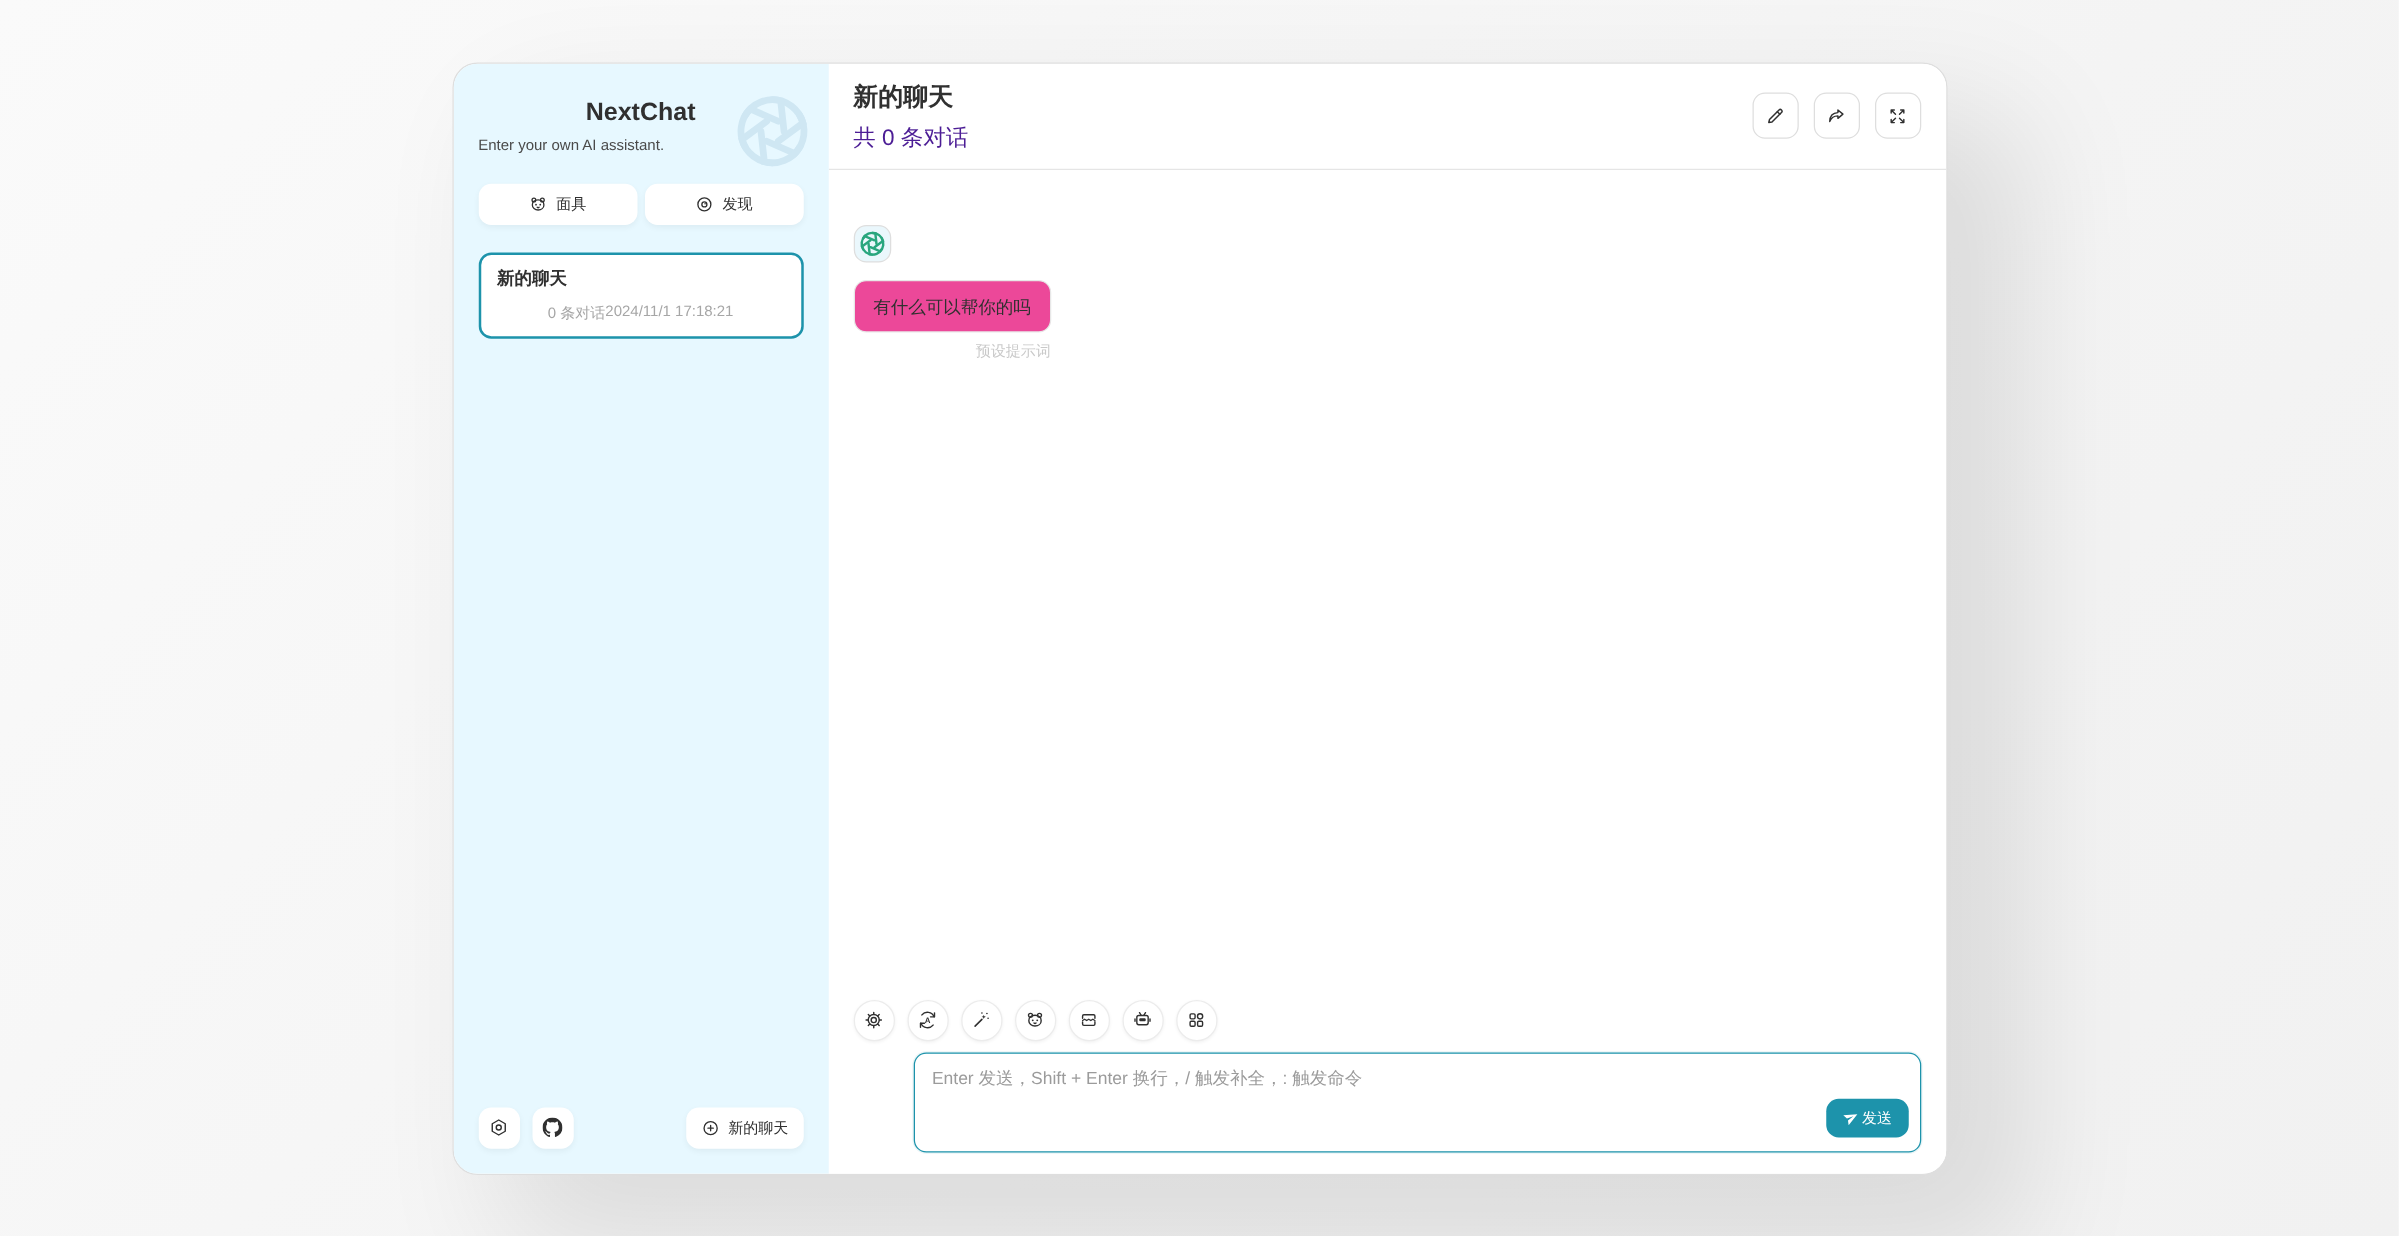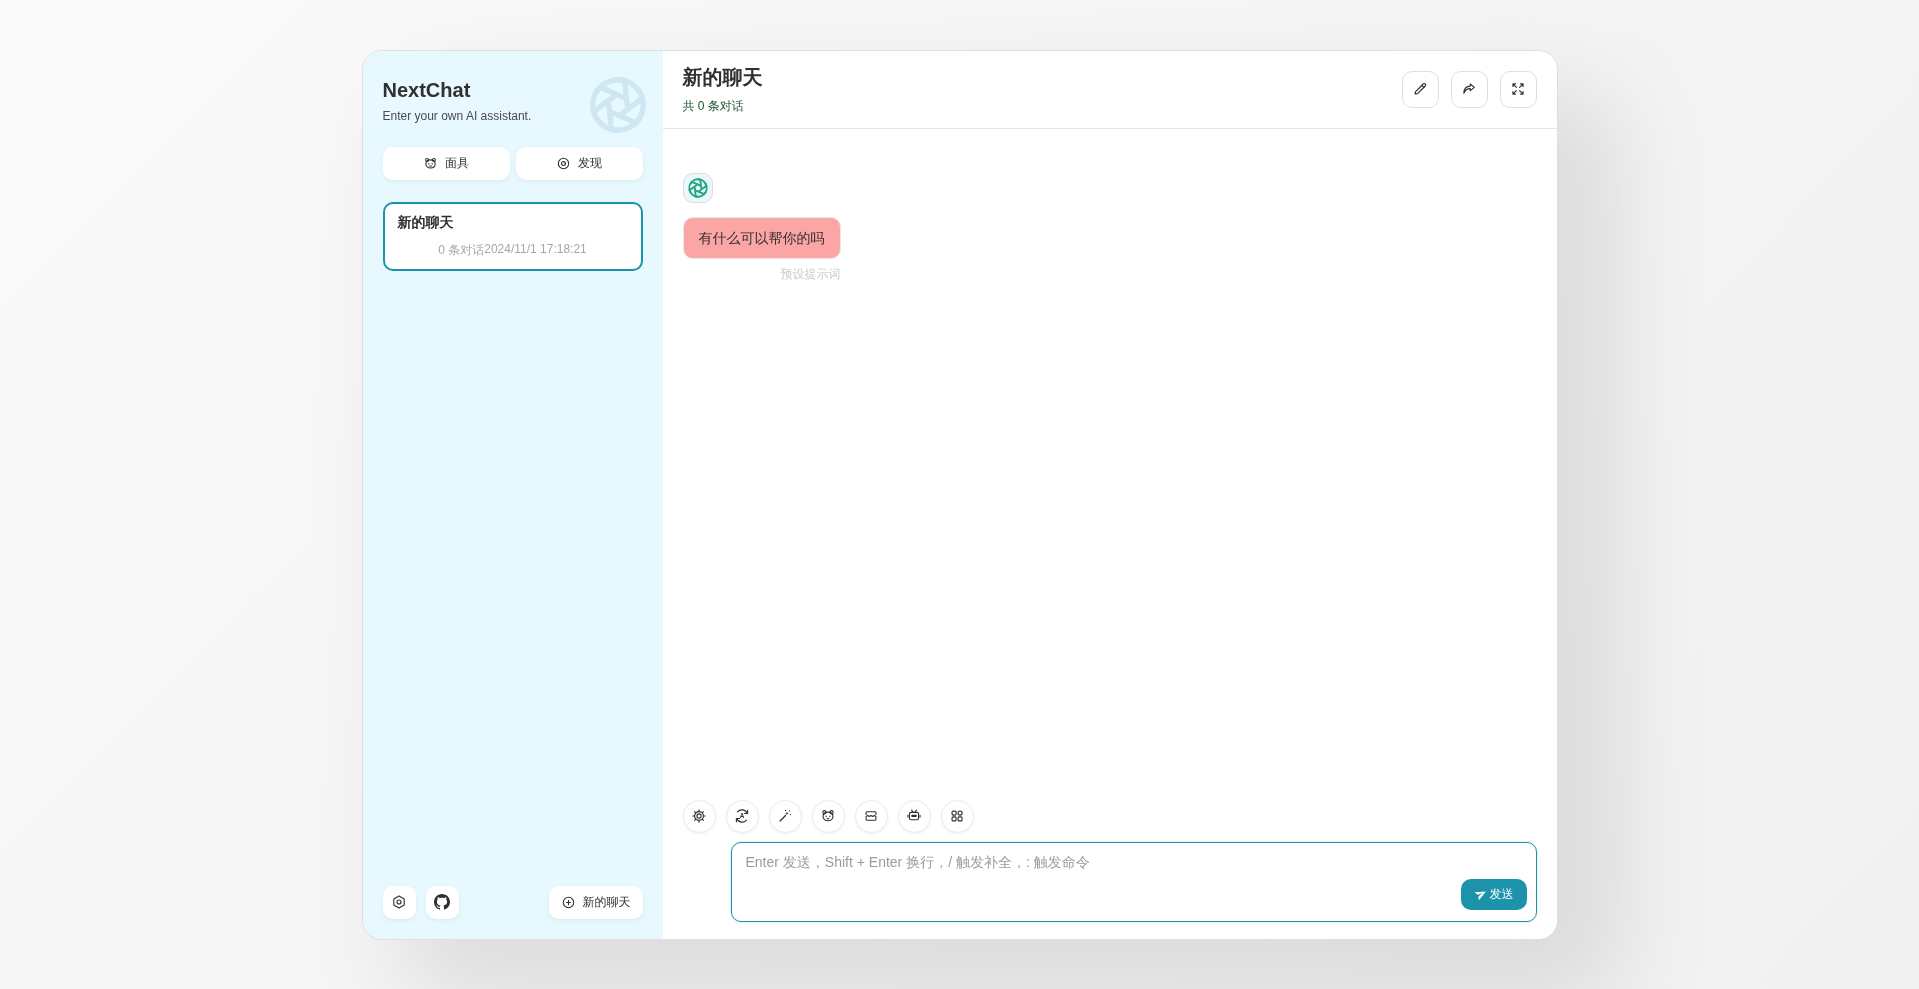--- a/index.html
+++ b/index.html
@@ -15,21 +15,21 @@
     width:1194px;height:888px;background:#fff;
     border:1px solid #dedede;border-radius:20px;
     box-shadow:50px 50px 100px 10px rgba(0,0,0,.10);
     display:flex;overflow:hidden;
   }
   
   .sidebar{
     width:300px;min-width:300px;box-sizing:border-box;
     background:#e7f8ff;padding:20px;display:flex;flex-direction:column;position:relative;
   }
-  .sidebar-title{font-size:20px;font-weight:bold;margin-top:8px;}
+  .sidebar-title{font-size:20px;font-weight:bold;margin-top:8px;text-align:center;}
   .sidebar-sub{font-size:12px;margin-top:7px;color:#4a4a4a;}
   .logo-big{position:absolute;top:22px;right:13px;width:64px;height:64px;color:#cfe7f3;}
   .sidebar-btns{display:flex;gap:6px;margin-top:24px;justify-content:flex-end;}
   .sbtn{
     flex:1;height:33px;background:#fff;border:none;border-radius:10px;
     display:flex;align-items:center;justify-content:center;gap:7px;
     font-size:12px;color:#303030;box-shadow:0 2px 5px rgba(0,0,0,.05);cursor:pointer;
     font-family:inherit;
   }
   .session{
@@ -49,35 +49,35 @@
     display:flex;align-items:center;gap:7px;font-size:12px;color:#303030;cursor:pointer;
     box-shadow:0 2px 5px rgba(0,0,0,.05);font-family:inherit;
   }
   
   .main{flex:1;min-width:0;display:flex;flex-direction:column;background:#fff;}
   .chat-header{
     display:flex;justify-content:space-between;align-items:center;
     padding:13px 20px;border-bottom:1px solid rgba(0,0,0,.1);
   }
   .chat-title{font-size:20px;font-weight:bold;}
-  .chat-sub{font-size:12px;color:#14532d;margin-top:7px;}
+  .chat-sub{font-size:18px;color:#4c1d95;margin-top:7px;}
   .header-actions{display:flex;gap:12px;}
   .hbtn{
     width:37px;height:37px;border:1px solid #dedede;background:#fff;border-radius:10px;
     display:flex;align-items:center;justify-content:center;cursor:pointer;
   }
   .chat-body{flex:1;padding:44px 20px 0;overflow:hidden;}
   .msg{display:inline-flex;flex-direction:column;align-items:flex-start;max-width:80%;}
   .avatar{
     width:30px;height:30px;border:1px solid #dedede;border-radius:10px;background:#eaf7fc;
     display:flex;align-items:center;justify-content:center;color:#29a67e;box-sizing:border-box;
   }
   .avatar svg{width:22px;height:22px;}
   .bubble{
-    margin-top:14px;padding:11px 15px;background:#fca5a5;border:1px solid #e7e7e7;
+    margin-top:14px;padding:11px 15px;background:#ec4899;border:1px solid #e7e7e7;
     border-radius:10px;font-size:14px;line-height:1.3;
   }
   .hint{align-self:flex-end;margin-top:7px;font-size:12px;color:#c9c9c9;}
   .toolbar{display:flex;gap:10px;padding:0 20px;margin-bottom:9px;}
   .tbtn{
     width:33px;height:33px;border-radius:50%;background:#fff;border:1px solid #ececec;
     box-shadow:0 1px 3px rgba(0,0,0,.06);display:flex;align-items:center;justify-content:center;cursor:pointer;
   }
   .composer{position:relative;margin:0 20px 17px;padding-left:48px;}
   .composer textarea{

